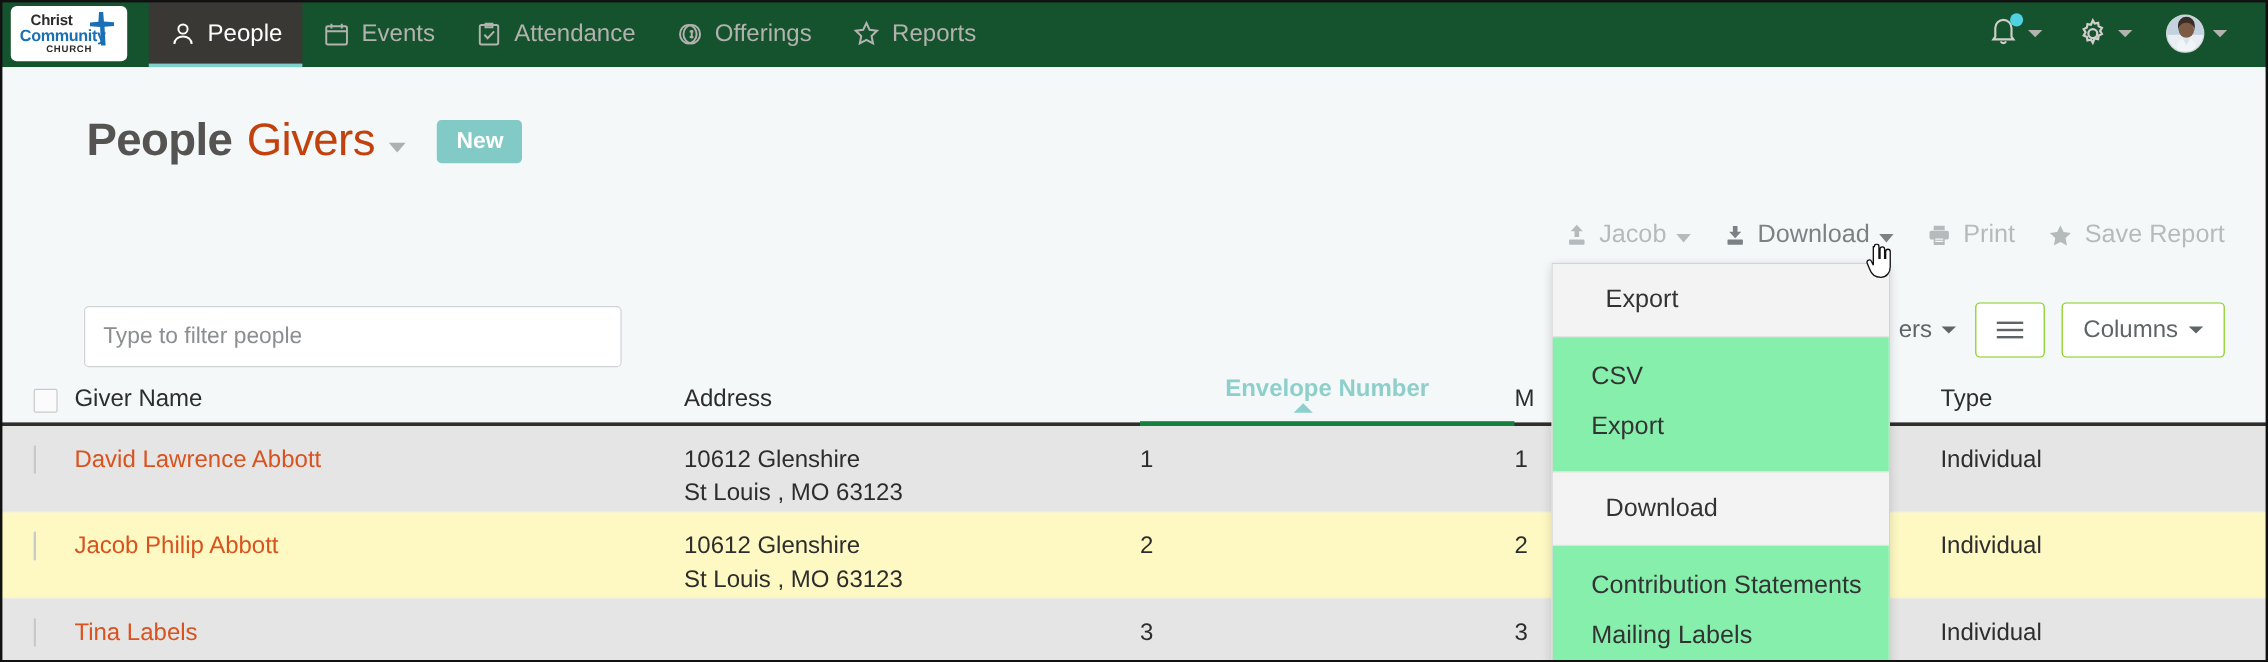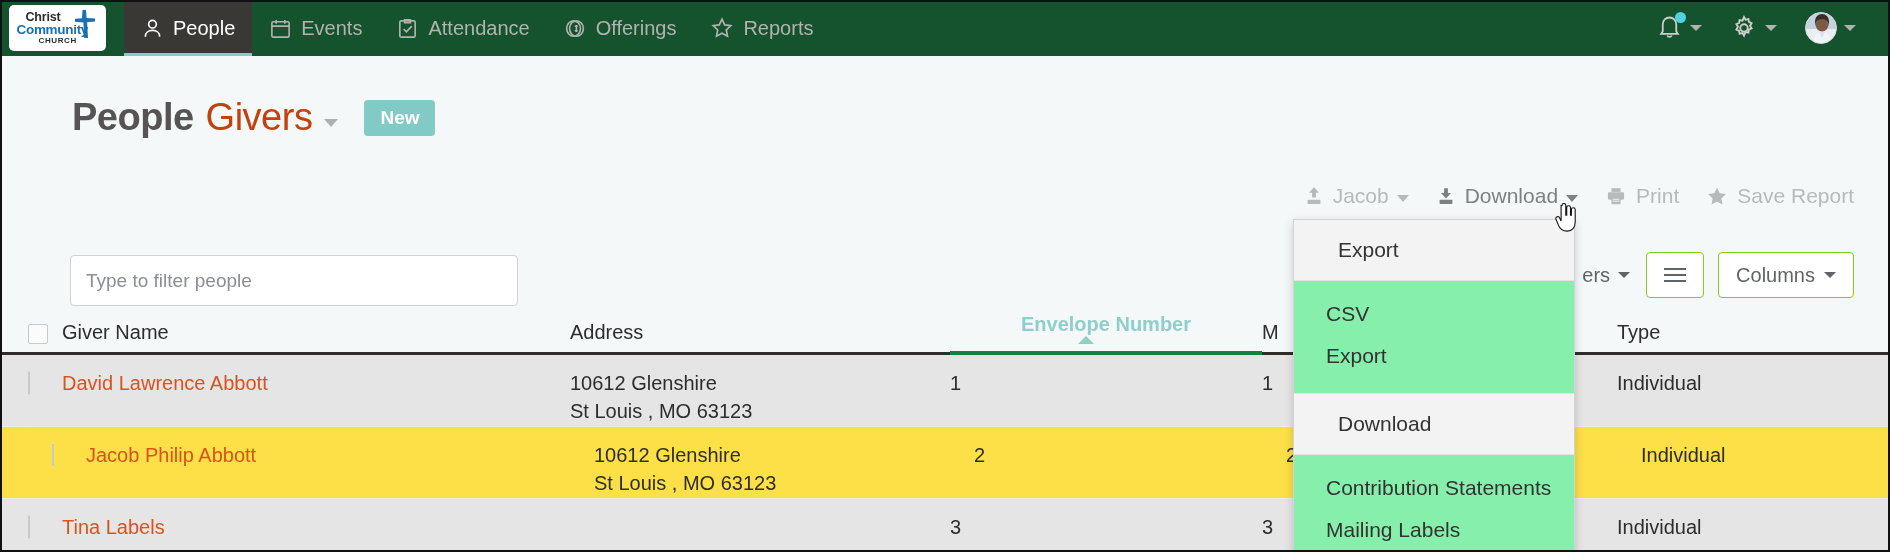--- a/index.html
+++ b/index.html
@@ -204,21 +204,21 @@
     background: #fbfbfb; cursor: pointer;
   }
 
   .trow {
     display: flex; align-items: flex-start;
     min-height: 72px; padding-top: 17px;
     font-size: 20px; color: #2d2d2d;
     border-bottom: 1px solid #ececec;
   }
   .trow.alt { background: #e5e5e5; }
-  .trow.white { background: #fde047; padding-left: 24px; }
+  .trow.white { background: #fef9c3; }
   .giver-link { color: #d9531e; cursor: pointer; }
   .addr-l2 { margin-top: 5px; }
 
   
   .dropdown {
     position: absolute; left: 1293px; top: 163px;
     width: 282px;
     background: #ffffff;
     border: 1px solid #d3d3d3;
     box-shadow: 0 3px 9px rgba(0,0,0,0.18);

